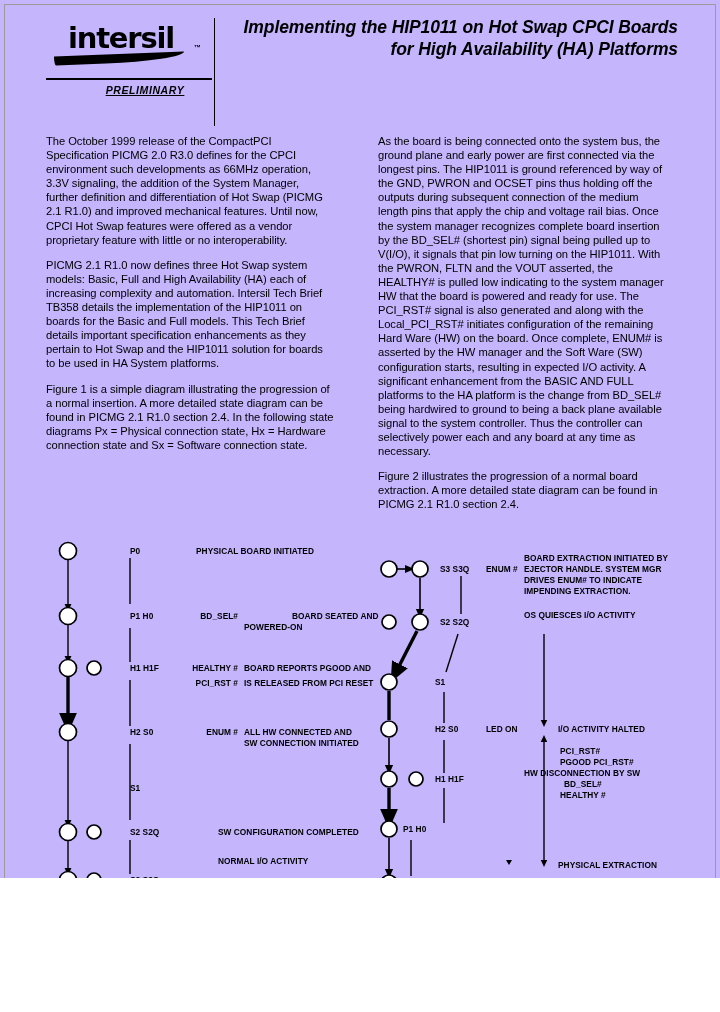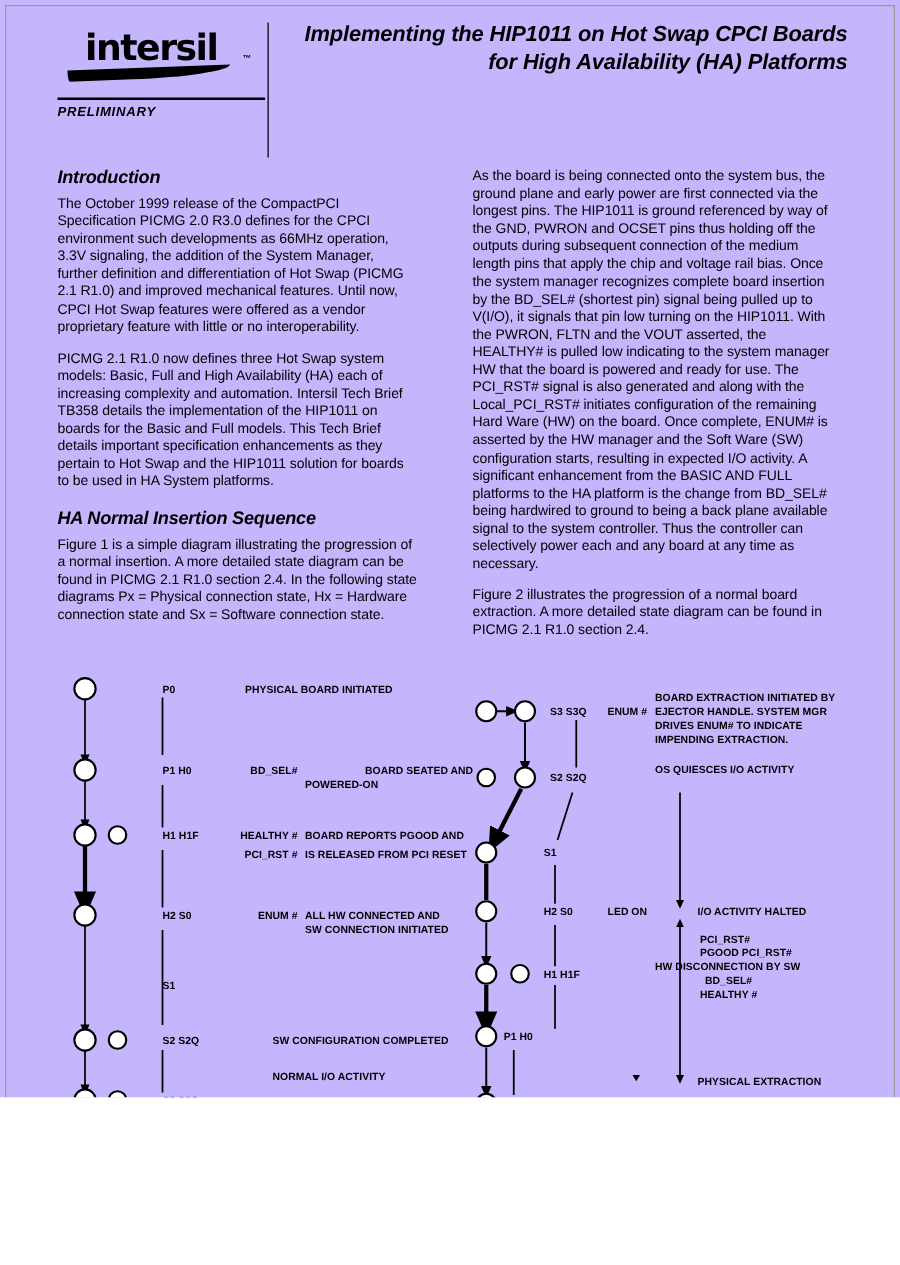--- a/index.html
+++ b/index.html
@@ -96,27 +96,29 @@
   .header-vline {
     position: absolute;
     left: 168px;
     top: 2px;
     width: 1px;
     height: 108px;
     background: #000;
   }
   .preliminary {
     position: absolute;
-    left: 0px;
+    left: 16px;
     top: 68px;
     width: 166px;
+    text-align: center;
     font-style: italic;
     font-weight: bold;
     font-size: 10.5px;
     letter-spacing: 0.6px;
+    text-decoration: underline;
   }
   .black-bar {
     position: absolute;
     left: 174px;
     top: 62px;
     width: 458px;
     height: 24px;
     background: #000000;
     color: #ffffff;
   }
@@ -246,24 +248,22 @@
     <div class="header-title">Implementing the HIP1011 on Hot Swap CPCI Boards for High Availability (HA) Platforms</div>
 
     <div class="header-rule"></div>
     <div class="header-vline"></div>
 
     <div class="preliminary">PRELIMINARY</div>
 
   </div>
 
   <div class="col col-left">
-    <h2 class="sec">Introduction</h2>
     <p class="body">The October 1999 release of the CompactPCI Specification PICMG 2.0 R3.0 defines for the CPCI environment such developments as 66MHz operation, 3.3V signaling, the addition of the System Manager, further definition and differentiation of Hot Swap (PICMG 2.1 R1.0) and improved mechanical features. Until now, CPCI Hot Swap features were offered as a vendor proprietary feature with little or no interoperability.</p>
     <p class="body">PICMG 2.1 R1.0 now defines three Hot Swap system models: Basic, Full and High Availability (HA) each of increasing complexity and automation. Intersil Tech Brief TB358 details the implementation of the HIP1011 on boards for the Basic and Full models. This Tech Brief details important specification enhancements as they pertain to Hot Swap and the HIP1011 solution for boards to be used in HA System platforms.</p>
-    <h2 class="sec spaced">HA Normal Insertion Sequence</h2>
     <p class="body">Figure 1 is a simple diagram illustrating the progression of a normal insertion. A more detailed state diagram can be found in PICMG 2.1 R1.0 section 2.4. In the following state diagrams Px = Physical connection state, Hx = Hardware connection state and Sx = Software connection state.</p>
   </div>
 
   <div class="col col-right">
     <p class="body">As the board is being connected onto the system bus, the ground plane and early power are first connected via the longest pins. The HIP1011 is ground referenced by way of the GND, PWRON and OCSET pins thus holding off the outputs during subsequent connection of the medium length pins that apply the chip and voltage rail bias. Once the system manager recognizes complete board insertion by the BD_SEL# (shortest pin) signal being pulled up to V(I/O), it signals that pin low turning on the HIP1011. With the PWRON, FLTN and the VOUT asserted, the HEALTHY# is pulled low indicating to the system manager HW that the board is powered and ready for use. The PCI_RST# signal is also generated and along with the Local_PCI_RST# initiates configuration of the remaining Hard Ware (HW) on the board. Once complete, ENUM# is asserted by the HW manager and the Soft Ware (SW) configuration starts, resulting in expected I/O activity. A significant enhancement from the BASIC AND FULL platforms to the HA platform is the change from BD_SEL# being hardwired to ground to being a back plane available signal to the system controller. Thus the controller can selectively power each and any board at any time as necessary.</p>
     <p class="body">Figure 2 illustrates the progression of a normal board extraction. A more detailed state diagram can be found in PICMG 2.1 R1.0 section 2.4.</p>
   </div>
 
   <div class="figure fig1">
     <svg class="fig-svg" width="300" height="380" viewBox="0 0 300 380">

